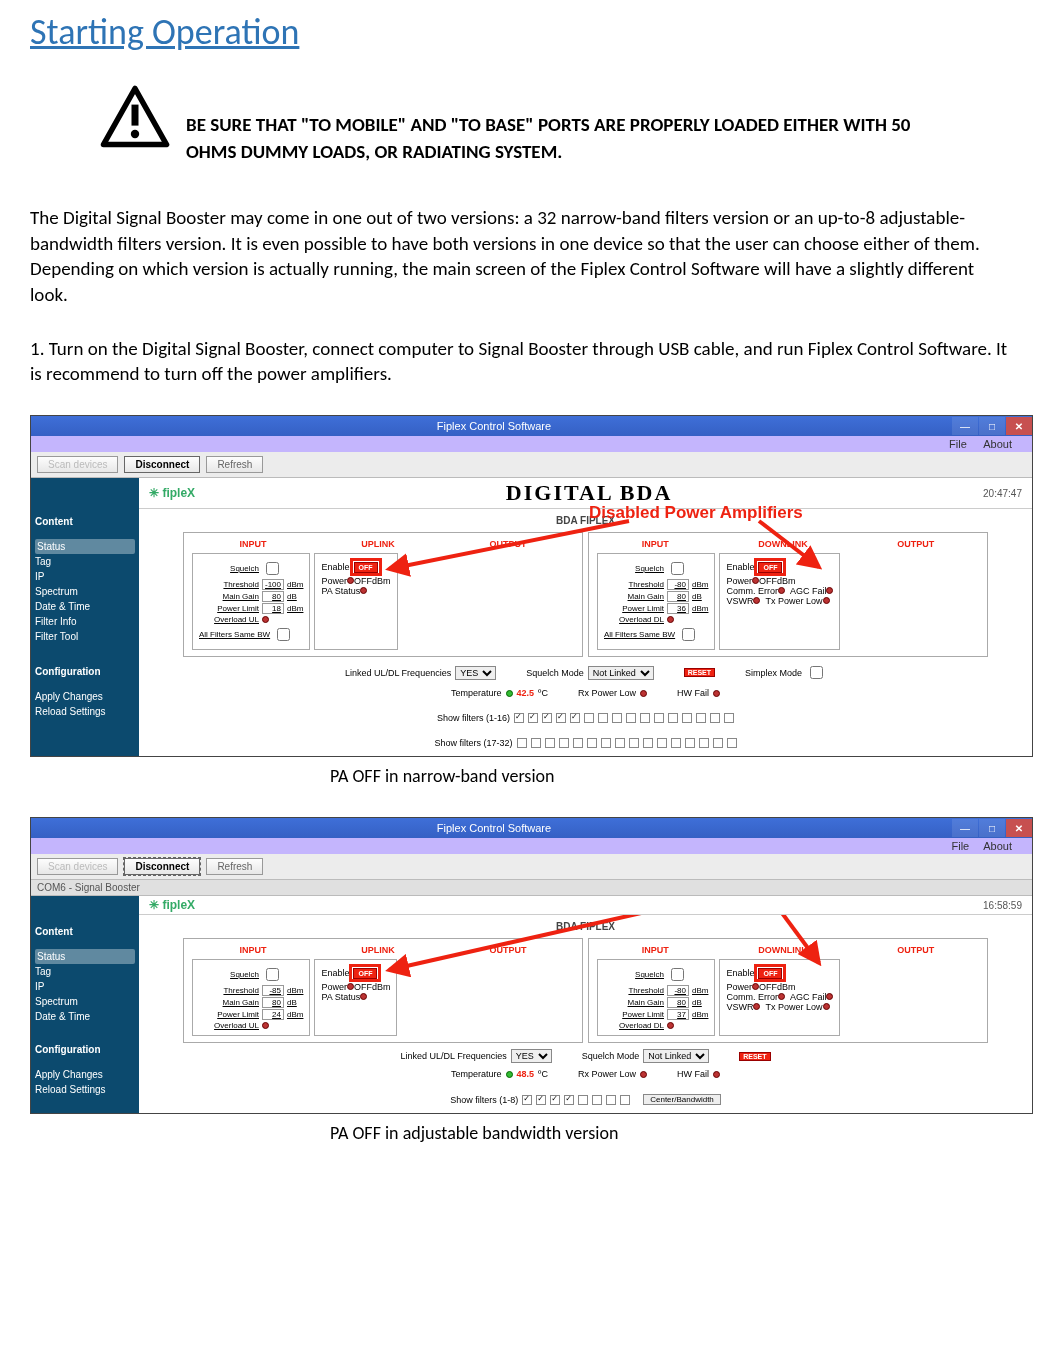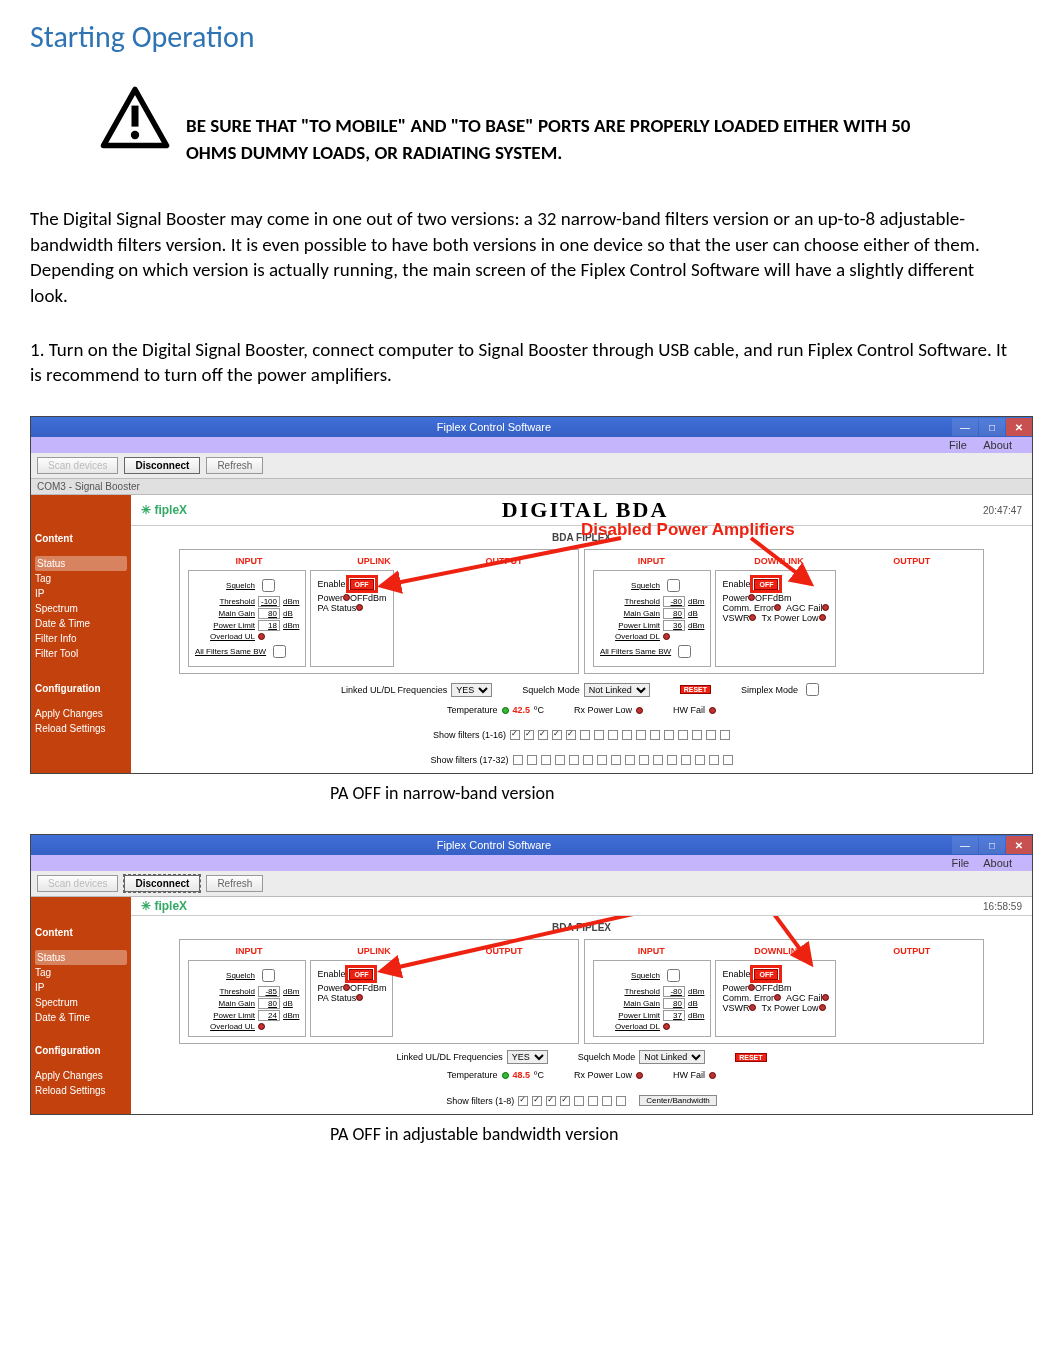--- a/index.html
+++ b/index.html
@@ -6,23 +6,24 @@
   body {
     font-family: Calibri, Arial, sans-serif;
     margin: 0;
     padding: 10px 30px 20px 30px;
     width: 1043px;
     background: #fff;
     color: #000;
   }
   h1.section-title {
     color: #2e74b5;
-    font-size: 30px;
+    font-size: 36px;
     font-weight: 400;
-    margin: 8px 0 30px 0;
+    margin: 0 0 30px 0;
+    text-decoration: underline;
   }
   .warning-block {
     display: flex;
     align-items: flex-start;
     gap: 16px;
     margin: 20px 0 40px 70px;
   }
   .warning-icon svg { width: 70px; height: 65px; }
   .warning-text {
     font-weight: 700;
@@ -67,22 +68,22 @@
     background: linear-gradient(#fdfdfd,#e7e7e7);
     border:1px solid #999;
     font-size:10px;
     padding:2px 10px;
     color:#666;
   }
   .ss-toolbar button.active { color:#000; font-weight:700; border-color:#666; }
   .ss-tabbar { background:#e0e0e0; padding:2px 6px; font-size:10px; color:#555; border-bottom:1px solid #bbb; }
   .ss-body { display:flex; background:#fff; }
   .ss-side {
-    width:100px;
-    background:#c2410c;
+    width:108px;
+    background:#0c4a6e;
     color:#fff;
     font-size:10px;
     padding:6px 4px;
     line-height:1.5;
     position:relative;
   }
   .ss-side .grp { margin-bottom:10px; font-weight:700; }
   .ss-side .item { font-weight:400; }
   .ss-side .hl { background:rgba(255,255,255,0.35); padding:0 2px; border-radius:2px; }
   .ss-main { flex:1; padding:0; }
@@ -158,21 +159,20 @@
   </div>
   <div class="ss-menubar">
     <span>File</span>
     <span>About</span>
   </div>
   <div class="ss-toolbar">
     <button style="color:#bbb;">Scan devices</button>
     <button class="active">Disconnect</button>
     <button>Refresh</button>
   </div>
-  <div class="ss-tabbar">COM3 - Signal Booster</div>
   <div class="ss-body">
     <div class="ss-side">
       <div style="height:30px;"></div>
       <div class="grp">Content</div>
       <div class="item hl">Status</div>
       <div class="item">Tag</div>
       <div class="item">IP</div>
       <div class="item">Spectrum</div>
       <div class="item">Date &amp; Time</div>
       <div class="item">Filter Info</div>
@@ -377,20 +377,21 @@
       <div class="wbtn">□</div>
       <div class="wbtn close">✕</div>
     </div>
   </div>
   <div class="ss-menubar"><span>File</span><span>About</span></div>
   <div class="ss-toolbar">
     <button style="color:#bbb;">Scan devices</button>
     <button class="active" style="outline:1px dashed #666;">Disconnect</button>
     <button>Refresh</button>
   </div>
+  <div class="ss-tabbar">COM6 - Signal Booster</div>
   <div class="ss-body">
     <div class="ss-side">
       <div style="height:22px;"></div>
       <div class="grp">Content</div>
       <div class="item hl">Status</div>
       <div class="item">Tag</div>
       <div class="item">IP</div>
       <div class="item">Spectrum</div>
       <div class="item">Date &amp; Time</div>
       <div style="height:18px;"></div>

